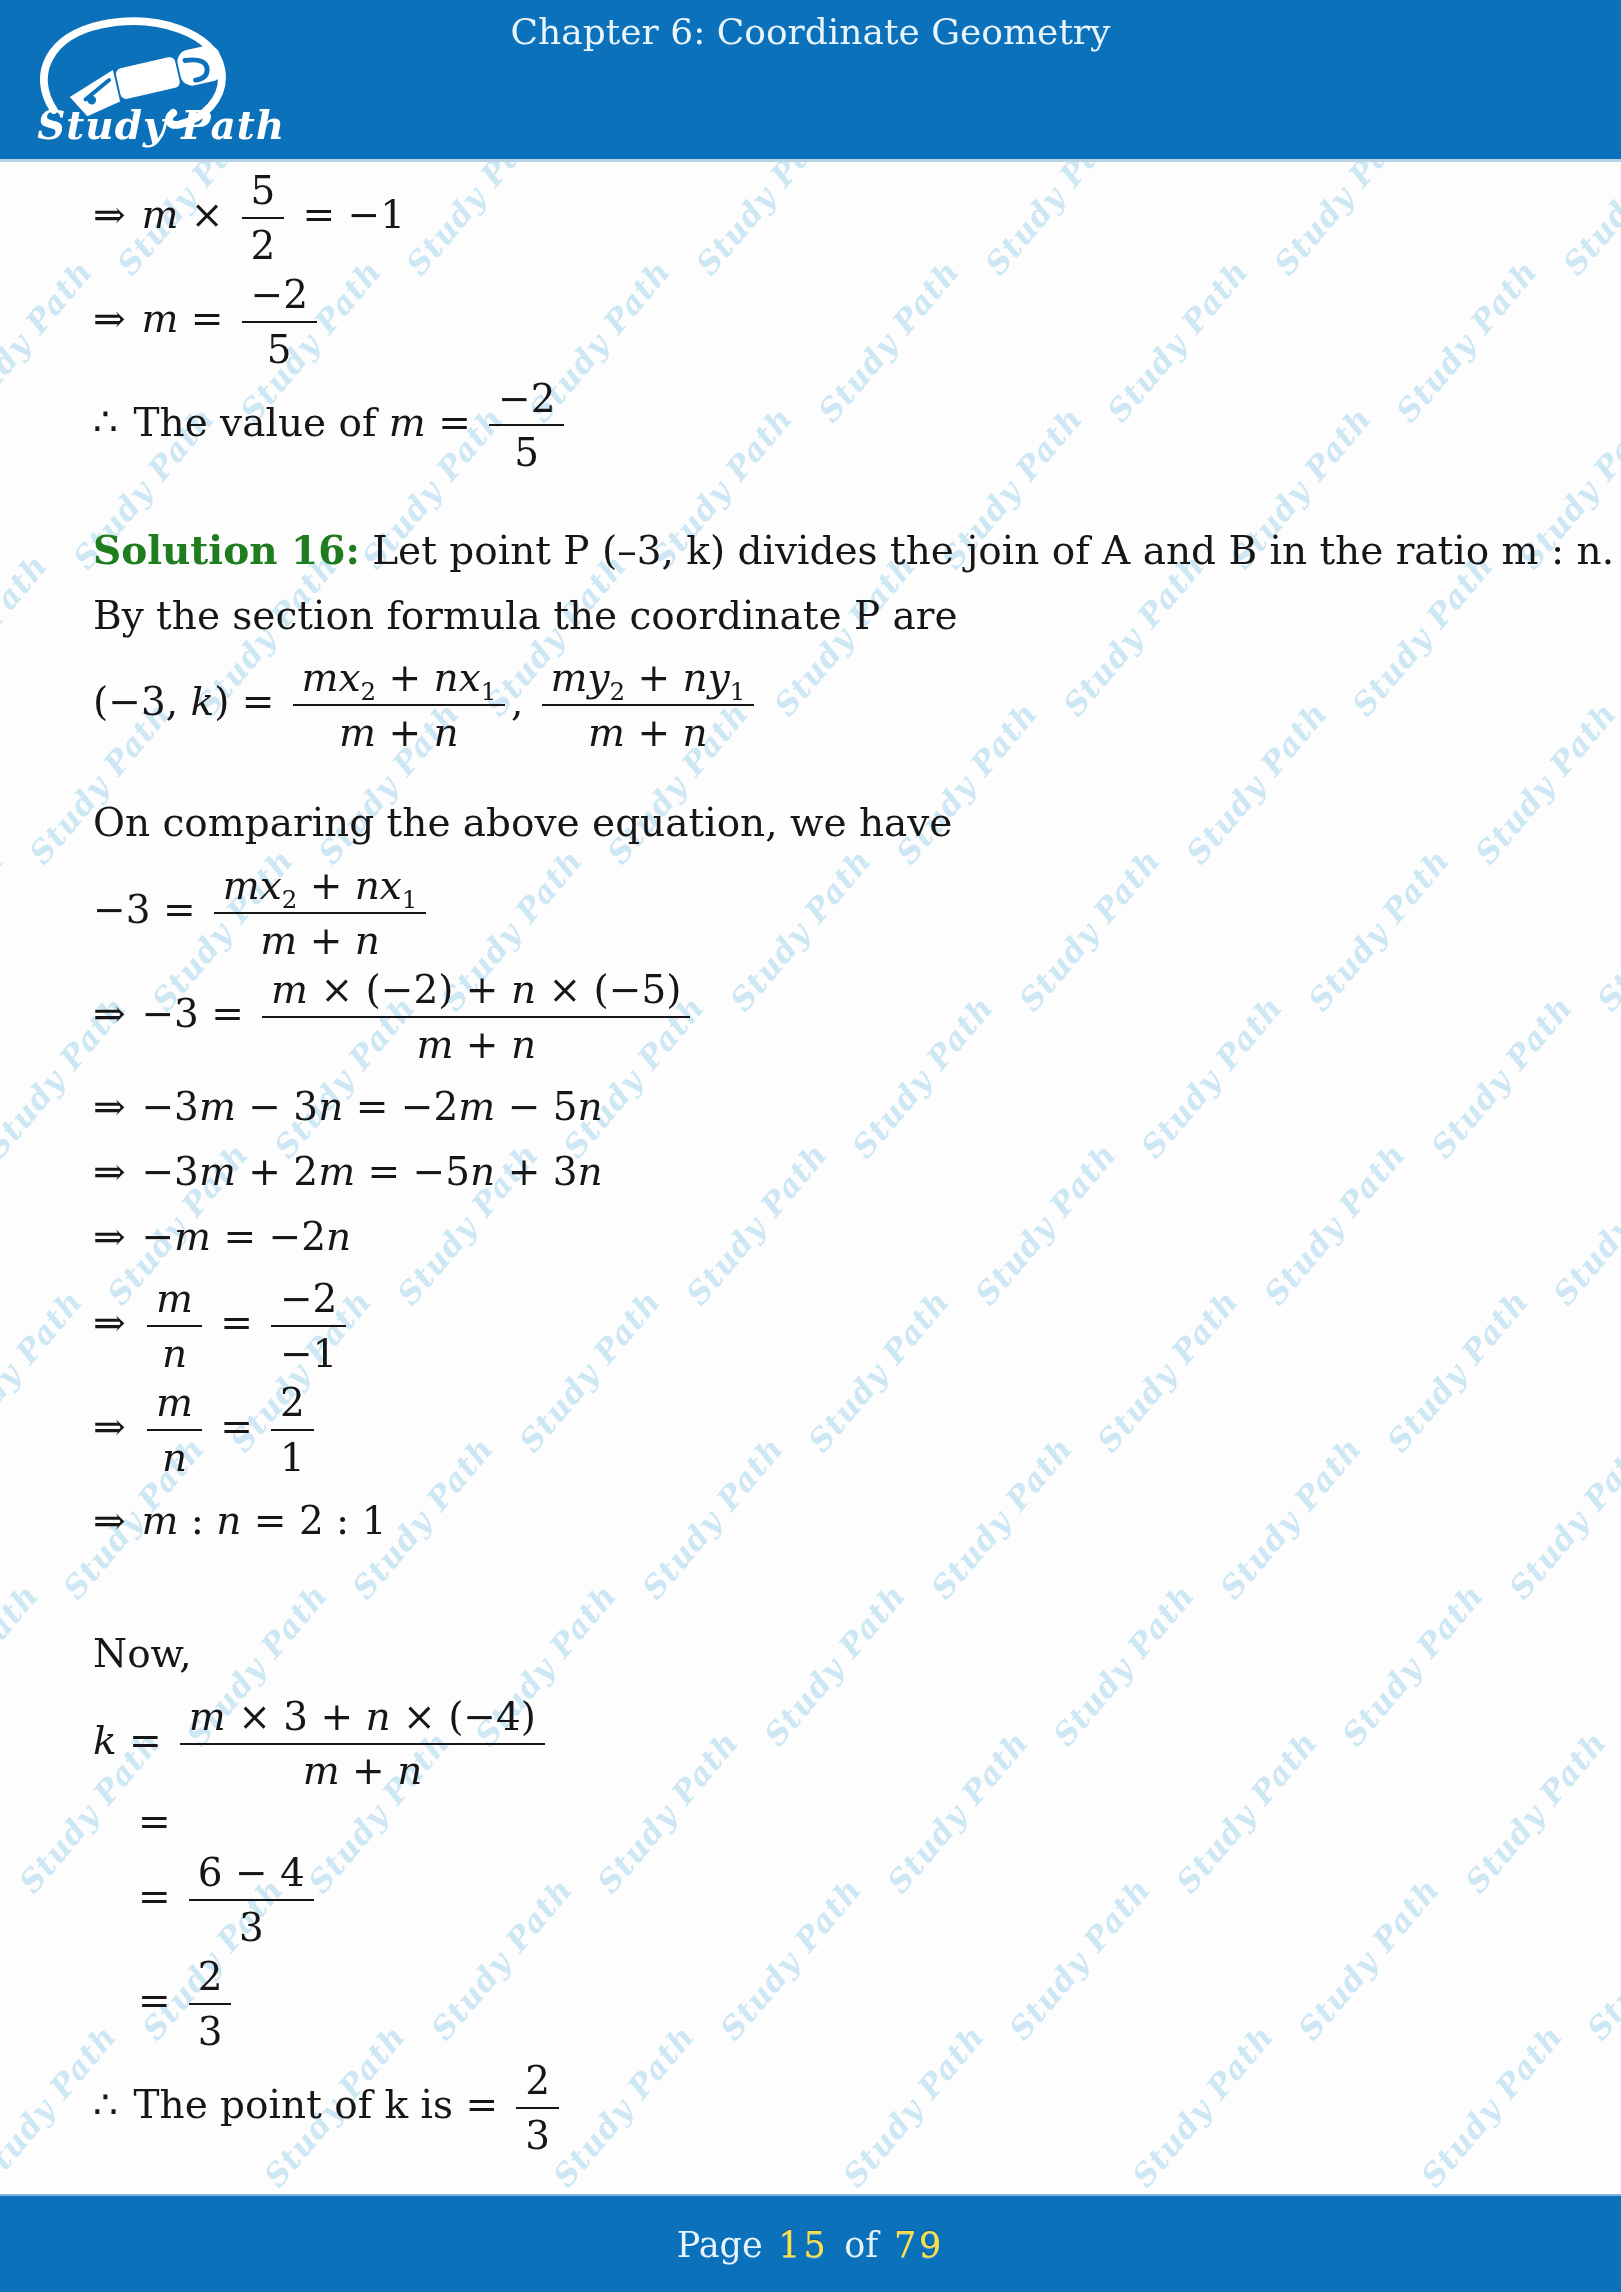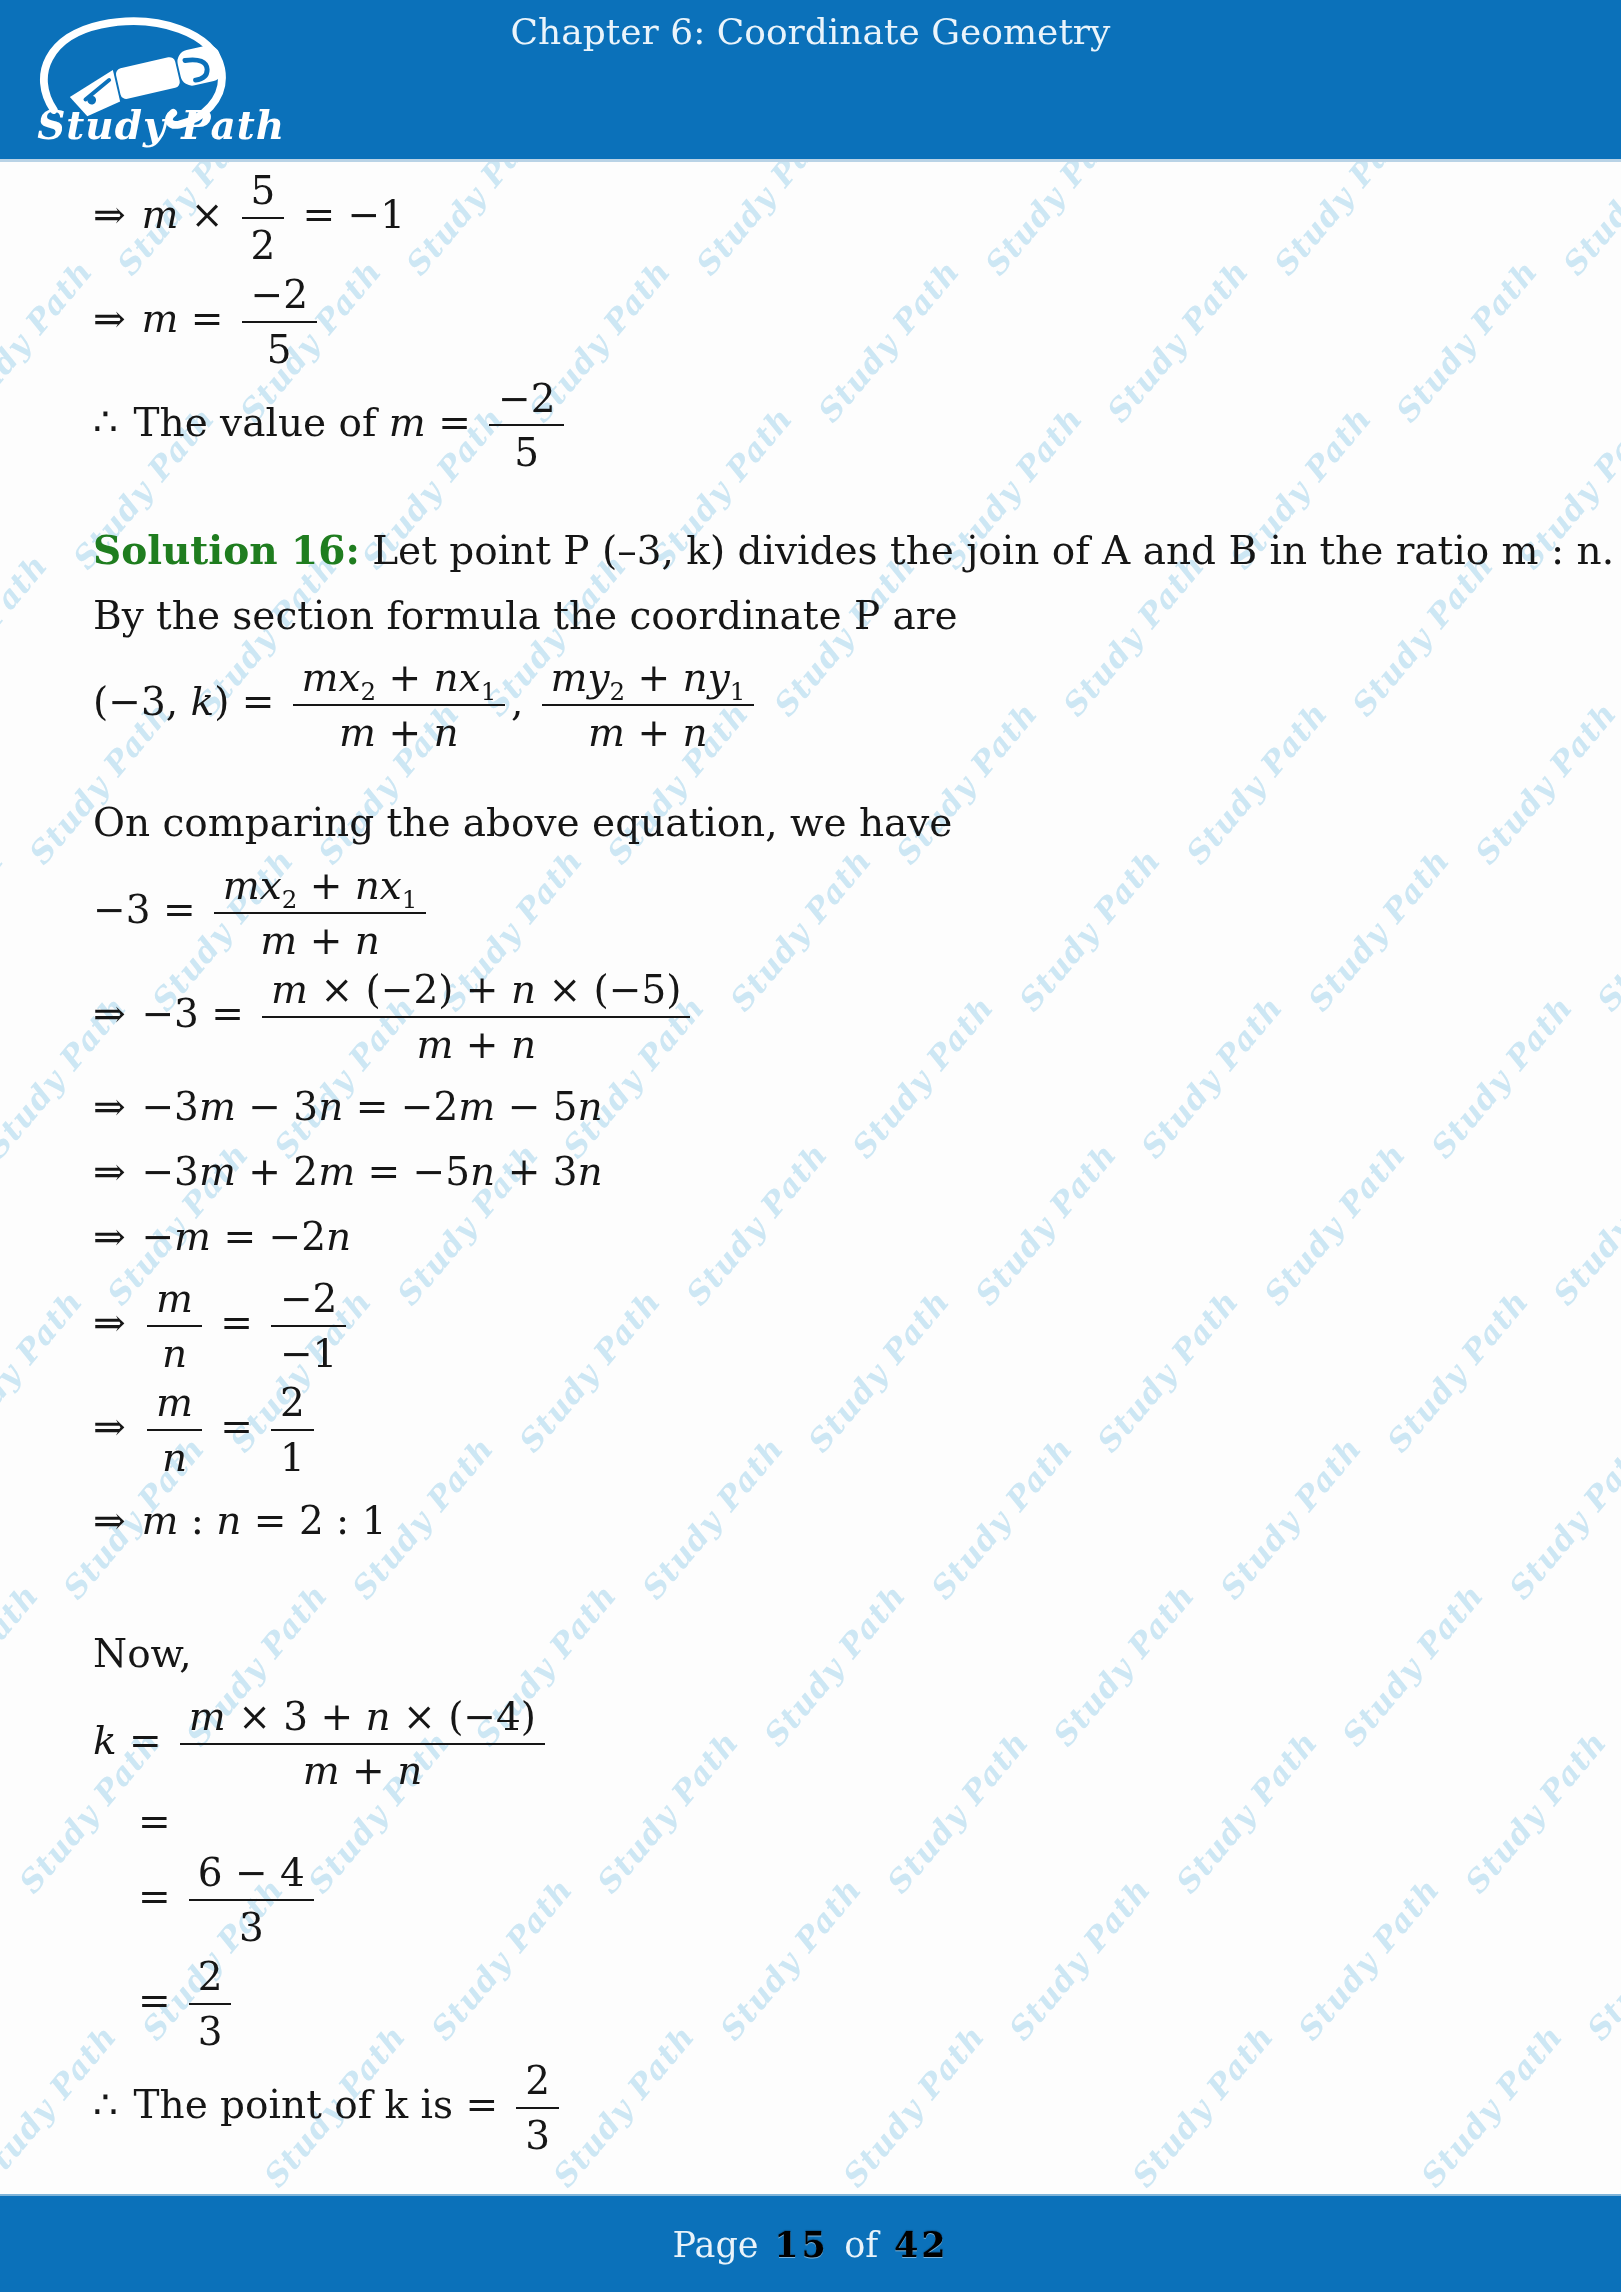--- a/index.html
+++ b/index.html
@@ -40,22 +40,22 @@
   .footer{
     position:absolute;left:0;right:0;bottom:0;height:97px;
     background:#0b71ba;
     border-top:2.9px solid #7fb4d9;
     display:flex;align-items:center;justify-content:center;
     color:#e9f3fa;font-size:35px;
     z-index:3;
   }
   .footer span{margin:0 7.8px;}
   .pg-num{
-    font-weight:bold;letter-spacing:2.9px;
-    color:#000000;
+    font-weight:normal;letter-spacing:2.9px;
+    color:#fde047;
     text-shadow:0 1px 0 rgba(255,255,255,.45), 0 -1px 1px rgba(8,60,100,.5);
   }
 
   
   .wm-layer{position:absolute;inset:0;z-index:1;pointer-events:none;}
   .wm{
     position:absolute;
     font-style:italic;font-weight:bold;
     font-size:31px;letter-spacing:1px;
     color:rgba(126,194,229,0.38);
@@ -282,17 +282,17 @@
             <span class="num"><span class="txt">2</span></span>
             <span class="den"><span class="txt">3</span></span>
           </span></div>
       </div>
     </div>
 
   <div class="footer">
     <span>Page</span>
     <span class="pg-num">15</span>
     <span>of</span>
-    <span class="pg-num">42</span>
+    <span class="pg-num">79</span>
   </div>
 
 </div>
 
 
 </body></html>

